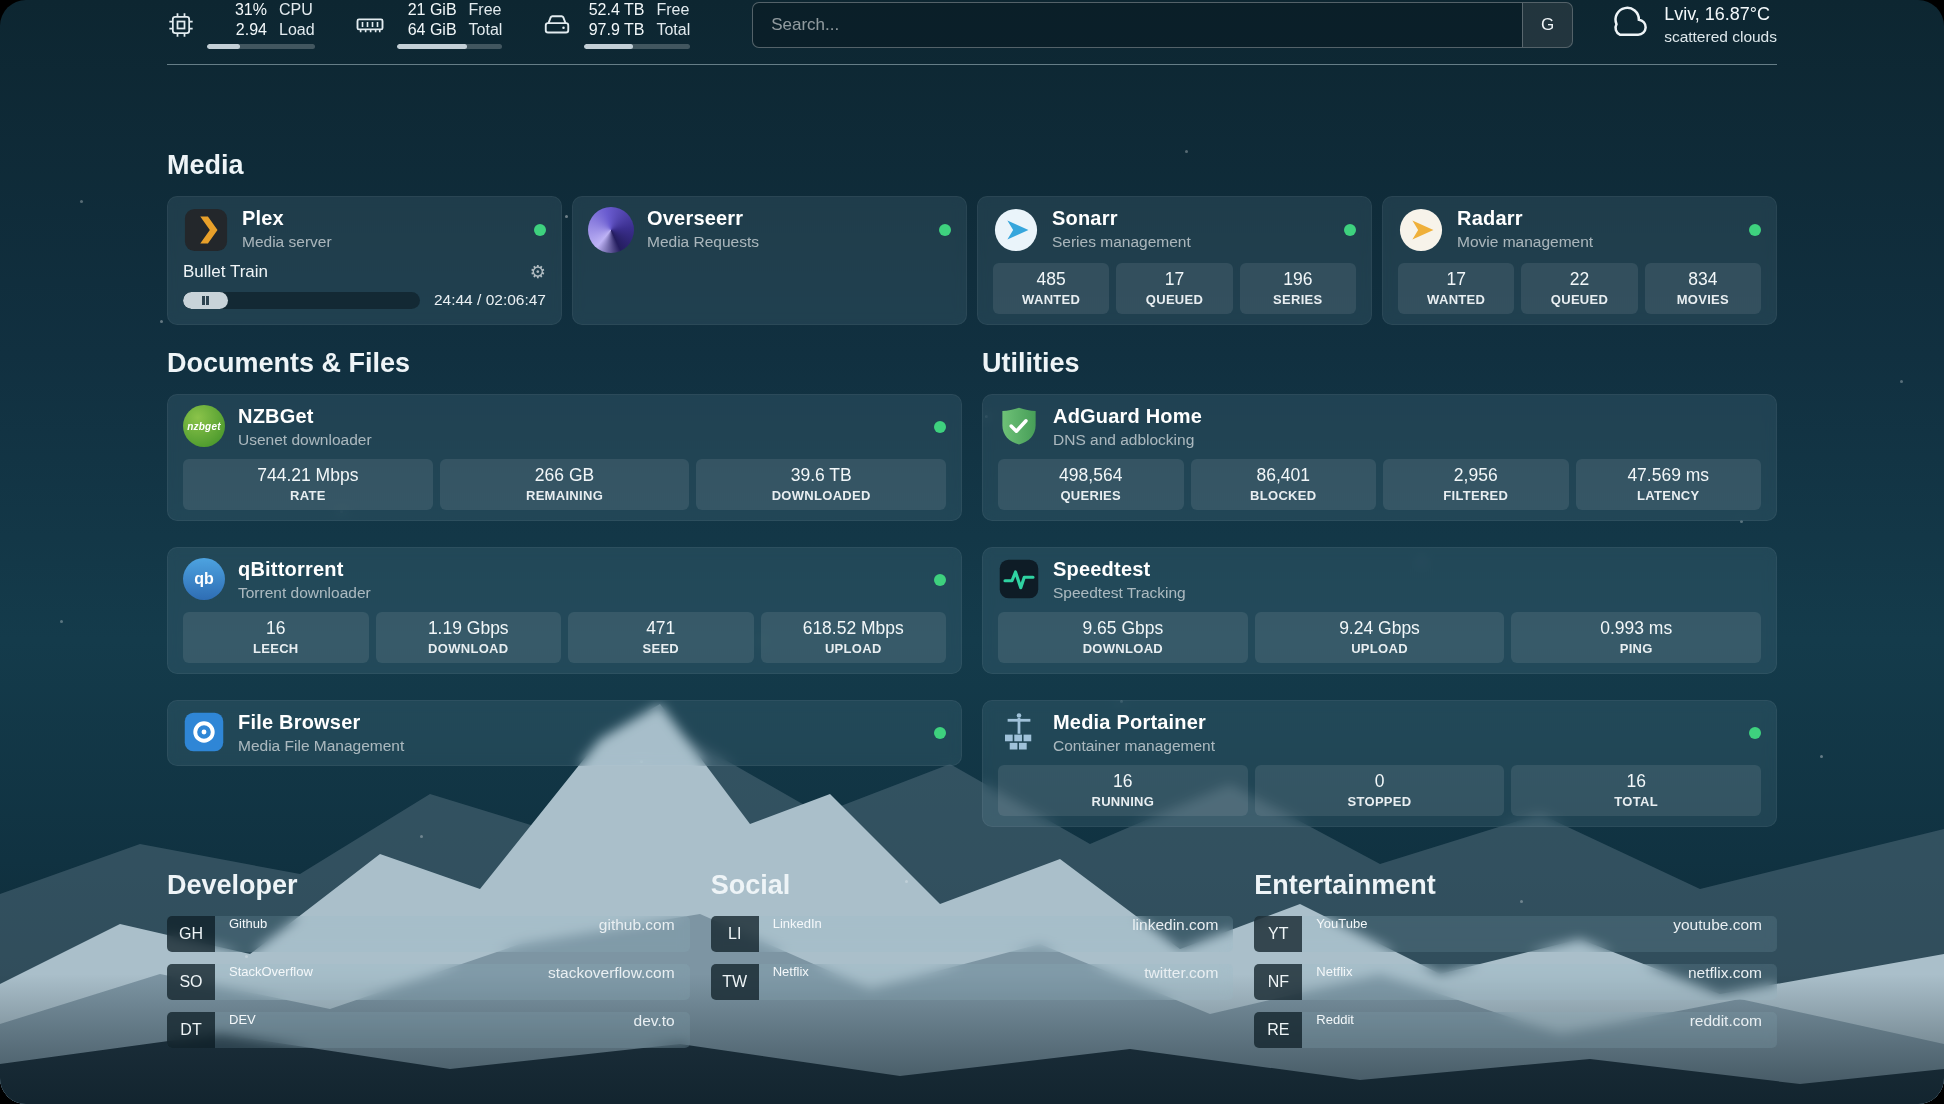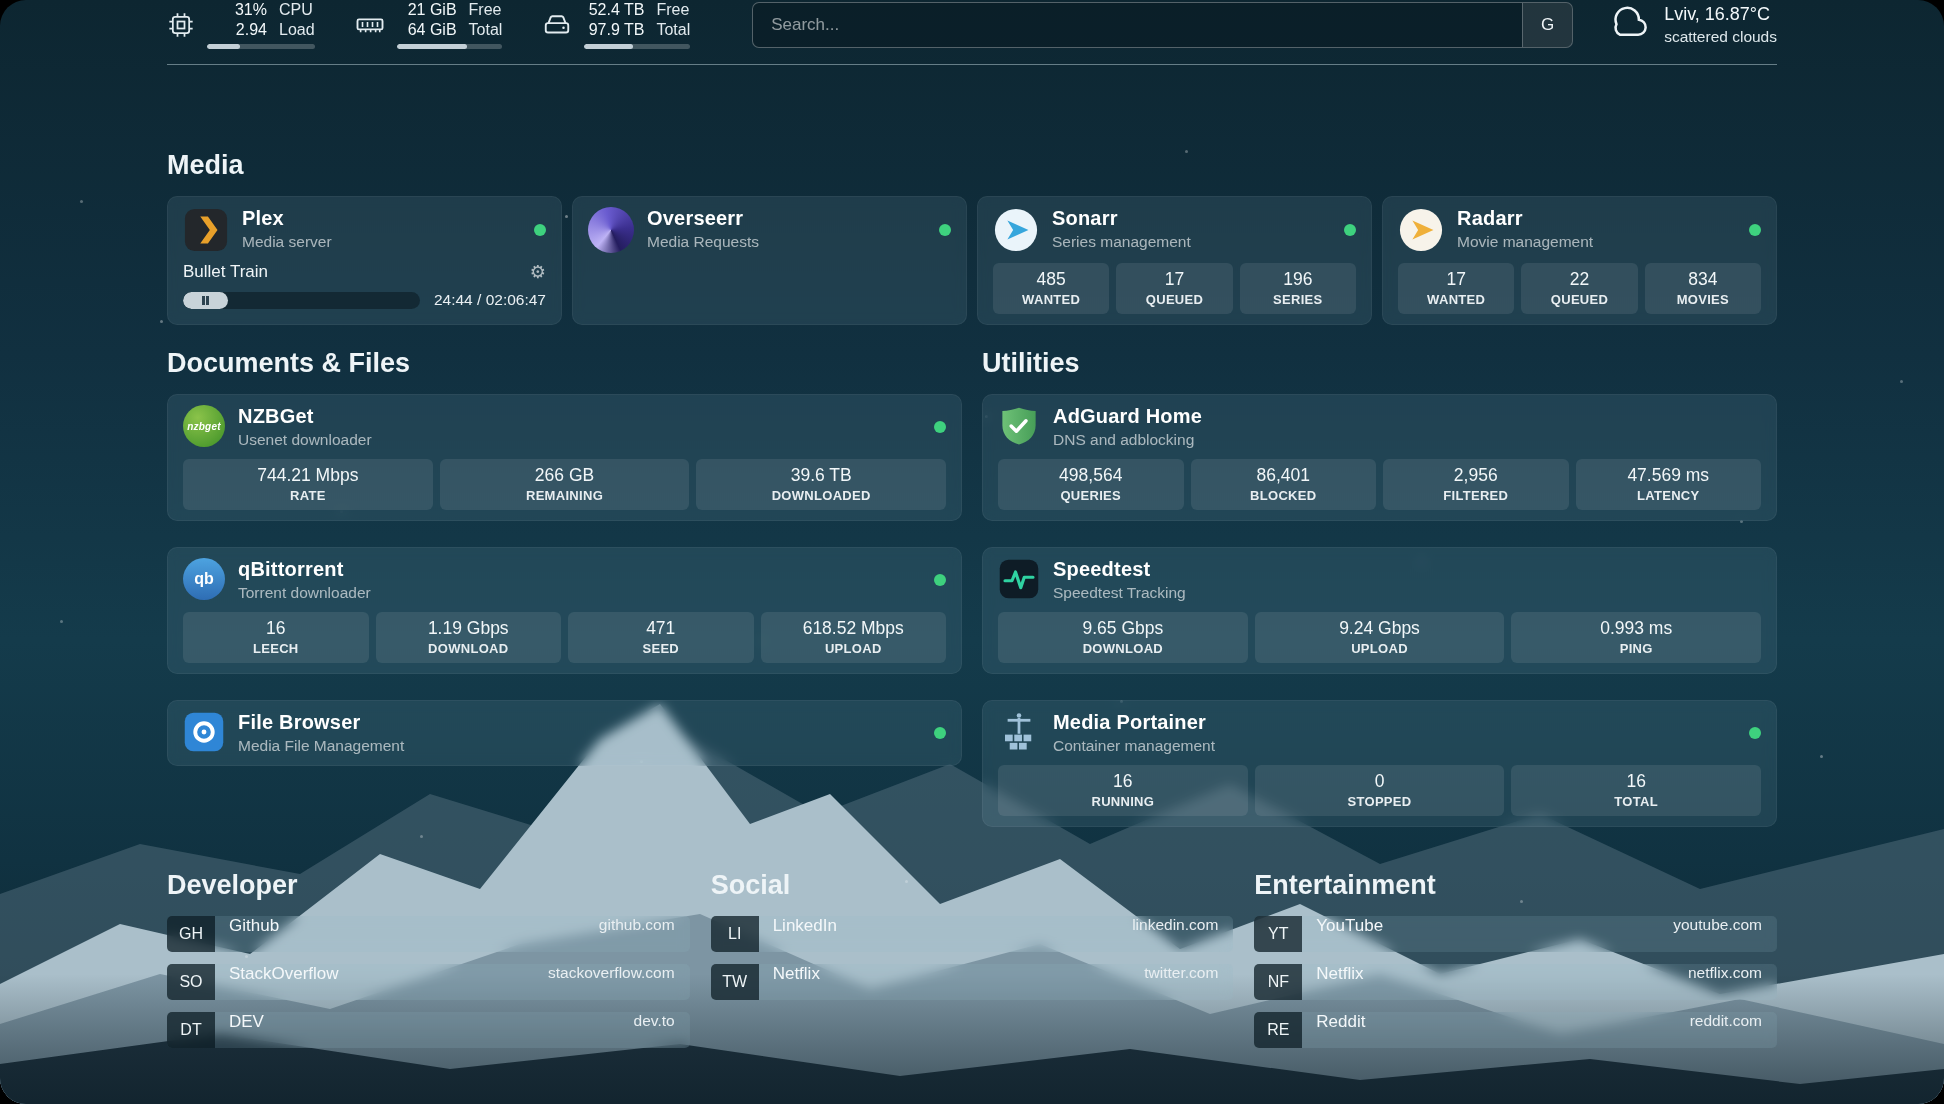--- a/index.html
+++ b/index.html
@@ -78,21 +78,21 @@
   .icon-qb{width:42px;height:42px;border-radius:50%;background:linear-gradient(180deg,#4da3e0,#2e6db4);
     display:flex;align-items:center;justify-content:center;font-weight:700;font-size:16px;color:#fff}
 
   
   .bookmarks{display:grid;grid-template-columns:1fr 1fr 1fr;gap:21px;margin-top:42px;padding-bottom:30px}
   .bm-row{display:flex;height:36px;background:rgba(150,186,202,.16);border-radius:5px;overflow:hidden;
     backdrop-filter:blur(6px);cursor:pointer}
   .bm-row + .bm-row{margin-top:12px}
   .bm-abbr{width:48px;height:100%;display:flex;align-items:center;justify-content:center;background:rgba(9,23,31,.72);
     font-size:16px;color:#eef4f6;flex:0 0 auto}
-  .bm-name{margin-left:14px;font-size:17px;color:#f4f8fa}
+  .bm-name{margin-left:14px;font-size:13px;color:#f4f8fa}
   .bm-domain{margin-left:auto;margin-right:15px;font-size:15.5px;color:#e9eff2}
 </style>
 </head>
 <body>
 
 <div class="screen">
 
   <svg class="mountains" viewBox="0 0 1944 460" preserveAspectRatio="none">
     <polygon fill="#4f6a79" opacity="0.55" points="0,250 140,200 300,230 430,150 560,190 680,90 820,170 950,120 1090,200 1230,140 1380,220 1540,170 1700,245 1944,185 1944,460 0,460"></polygon>
     <polygon fill="#aabfca" points="0,340 120,280 250,310 380,210 480,245 600,95 660,60 750,180 830,150 940,260 1060,215 1180,305 1300,260 1440,330 1580,295 1720,350 1944,310 1944,460 0,460"></polygon>

